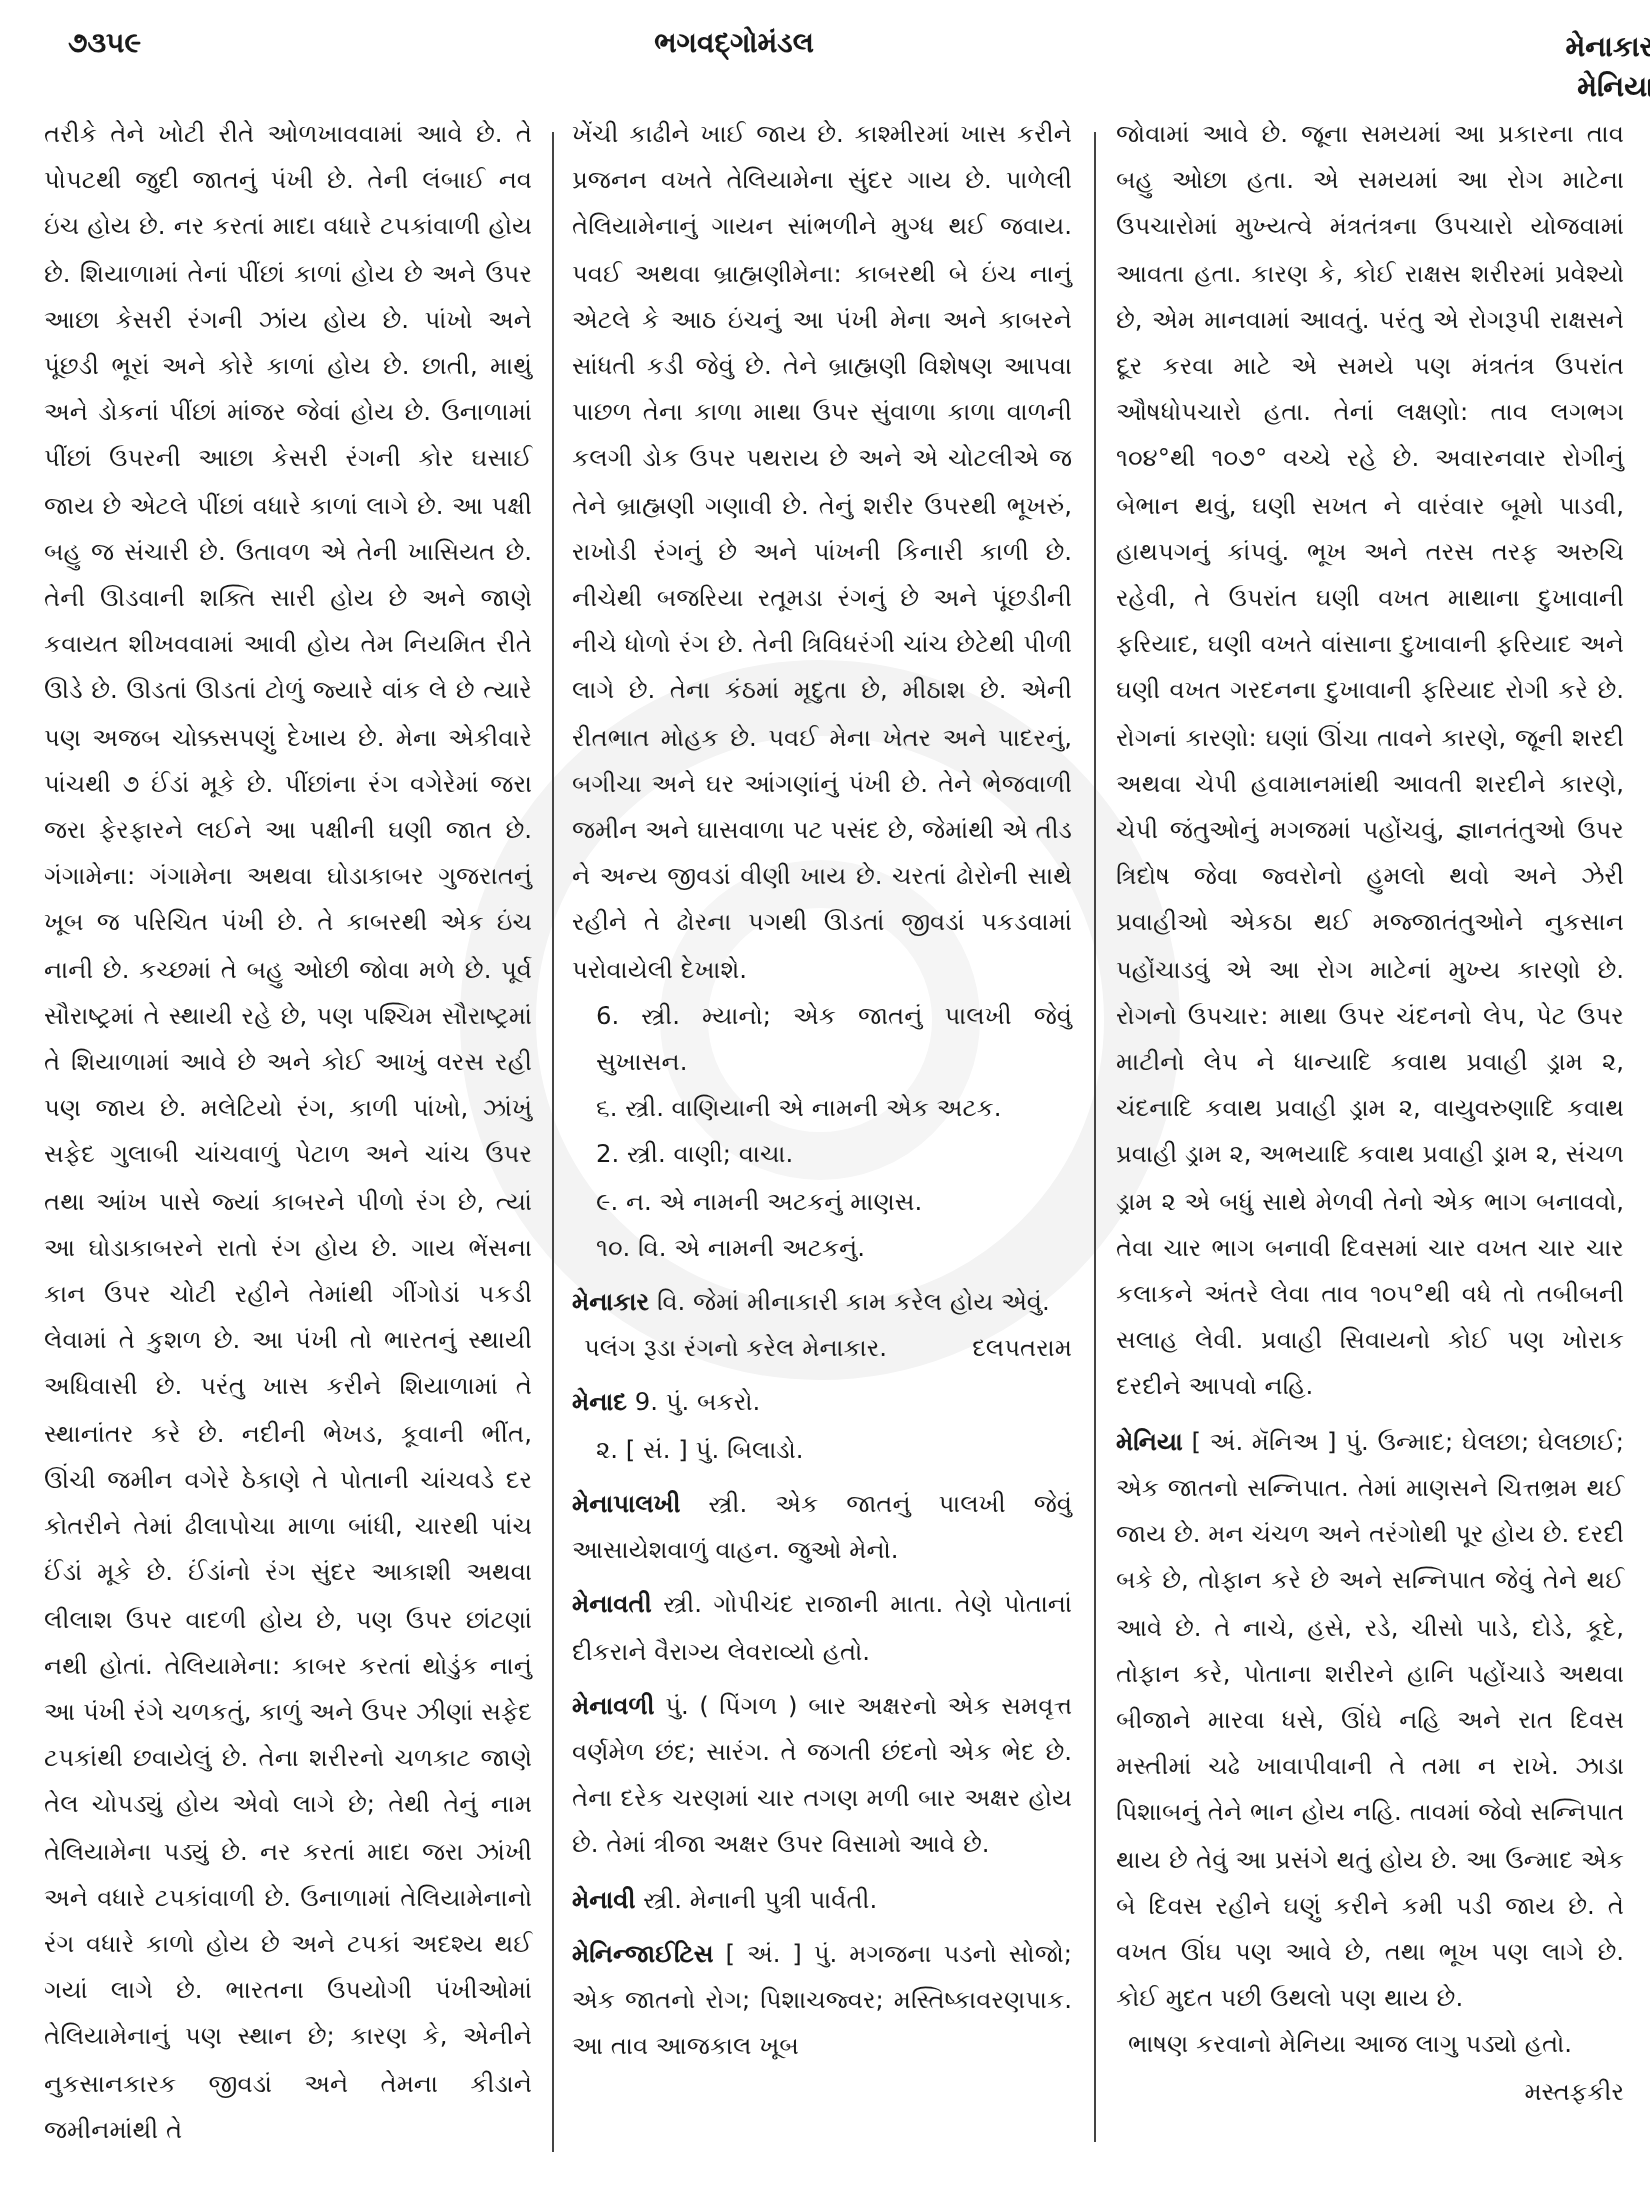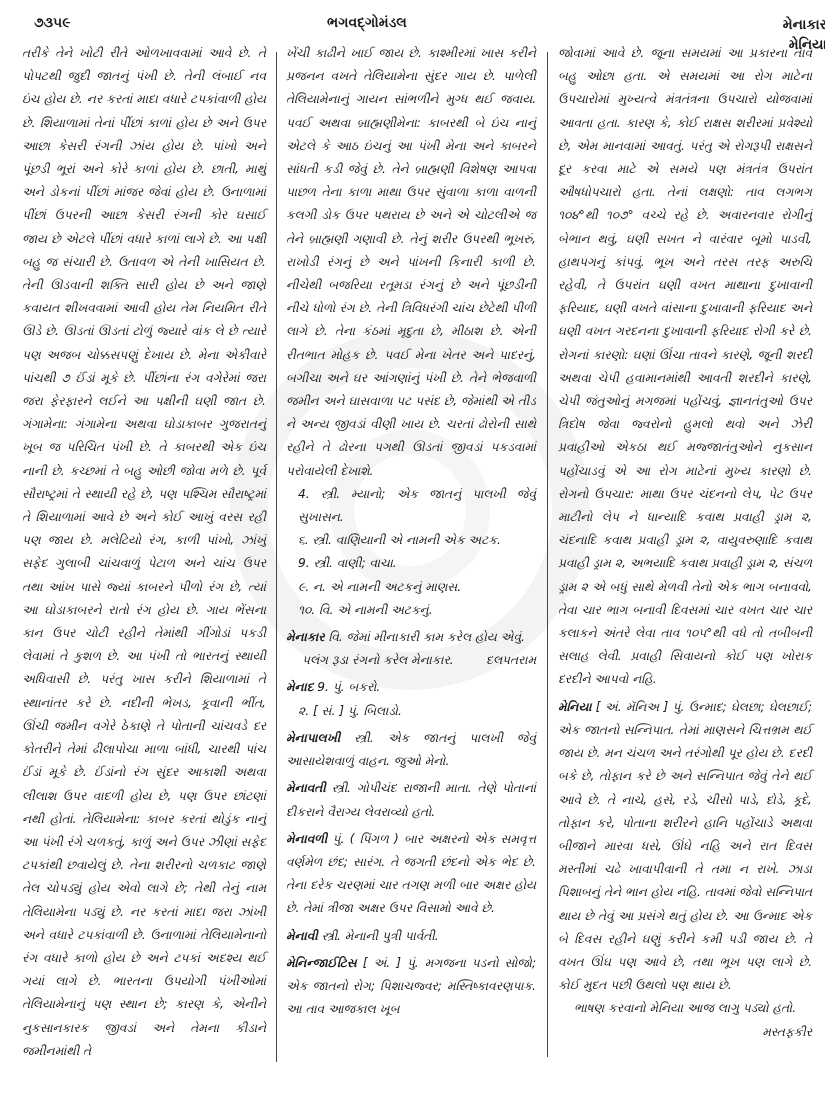--- a/index.html
+++ b/index.html
@@ -18,35 +18,35 @@
     position: absolute; left: 330px; top: 430px; width: 160px; height: 160px;
     border-radius: 50%; border: 24px solid #f5f5f5; box-sizing: border-box;
     pointer-events: none; z-index: 0;
   }
   .header {
     position: absolute; top: 8px; left: 14px; width: 825px; height: 44px; z-index: 1;
   }
   .page-num { position: absolute; left: 20px; top: 6px; font-size: 14px; font-weight: bold; }
   .book-title { position: absolute; left: 0; width: 706px; top: 6px; text-align: center; font-size: 14px; font-weight: bold; }
   .guide { position: absolute; right: 12px; top: 6px; text-align: right; font-size: 14px; font-weight: bold; line-height: 20px; }
-  .columns { position: absolute; top: 34px; left: 0; width: 714px; height: 1050px; z-index: 1; font-style: italic; }
+  .columns { position: absolute; top: 48px; left: 0; width: 714px; height: 1050px; z-index: 1; }
   .col {
     position: absolute; top: 0; font-size: 12.2px; line-height: 23.2px;
     text-align: justify; box-sizing: border-box;
   }
   .col1 { left: 22px; width: 244px; top: 8px; }
   .col2 { left: 286px; width: 250px; top: 8px; }
   .col3 { left: 558px; width: 254px; top: 8px; }
   .rule { position: absolute; top: 18px; width: 1px; background: #444; }
   .rule1 { left: 276px; height: 1010px; }
   .rule2 { left: 547px; height: 1005px; }
   .para { margin: 0; }
   .entry { margin: 4px 0 0 0; text-indent: 0; }
   .sub { margin: 0 0 0 12px; }
-  .quote { margin: 0 0 0 16px; }
+  .quote { margin: 0 0 0 6px; }
   .quote .author { float: right; }
   .hw { font-weight: bold; }
 </style>
 </head>
 <body>
 
 <div class="watermark"></div>
 <div class="watermark2"></div>
 
 <div class="header">
@@ -61,23 +61,23 @@
 <div class="columns">
   <div class="rule rule1"></div>
   <div class="rule rule2"></div>
 
   <div class="col col1">
     <p class="para">તરીકે તેને ખોટી રીતે ઓળખાવવામાં આવે છે. તે પોપટથી જુદી જાતનું પંખી છે. તેની લંબાઈ નવ ઇંચ હોય છે. નર કરતાં માદા વધારે ટપકાંવાળી હોય છે. શિયાળામાં તેનાં પીંછાં કાળાં હોય છે અને ઉપર આછા કેસરી રંગની ઝાંય હોય છે. પાંખો અને પૂંછડી ભૂરાં અને કોરે કાળાં હોય છે. છાતી, માથું અને ડોકનાં પીંછાં માંજર જેવાં હોય છે. ઉનાળામાં પીંછાં ઉપરની આછા કેસરી રંગની કોર ઘસાઈ જાય છે એટલે પીંછાં વધારે કાળાં લાગે છે. આ પક્ષી બહુ જ સંચારી છે. ઉતાવળ એ તેની ખાસિયત છે. તેની ઊડવાની શક્તિ સારી હોય છે અને જાણે કવાયત શીખવવામાં આવી હોય તેમ નિયમિત રીતે ઊડે છે. ઊડતાં ઊડતાં ટોળું જ્યારે વાંક લે છે ત્યારે પણ અજબ ચોક્કસપણું દેખાય છે. મેના એકીવારે પાંચથી ૭ ઈંડાં મૂકે છે. પીંછાંના રંગ વગેરેમાં જરા જરા ફેરફારને લઈને આ પક્ષીની ઘણી જાત છે. ગંગામેના: ગંગામેના અથવા ઘોડાકાબર ગુજરાતનું ખૂબ જ પરિચિત પંખી છે. તે કાબરથી એક ઇંચ નાની છે. કચ્છમાં તે બહુ ઓછી જોવા મળે છે. પૂર્વ સૌરાષ્ટ્રમાં તે સ્થાયી રહે છે, પણ પશ્ચિમ સૌરાષ્ટ્રમાં તે શિયાળામાં આવે છે અને કોઈ આખું વરસ રહી પણ જાય છે. મલેટિયો રંગ, કાળી પાંખો, ઝાંખું સફેદ ગુલાબી ચાંચવાળું પેટાળ અને ચાંચ ઉપર તથા આંખ પાસે જ્યાં કાબરને પીળો રંગ છે, ત્યાં આ ઘોડાકાબરને રાતો રંગ હોય છે. ગાય ભેંસના કાન ઉપર ચોટી રહીને તેમાંથી ગીંગોડાં પકડી લેવામાં તે કુશળ છે. આ પંખી તો ભારતનું સ્થાયી અધિવાસી છે. પરંતુ ખાસ કરીને શિયાળામાં તે સ્થાનાંતર કરે છે. નદીની ભેખડ, કૂવાની ભીંત, ઊંચી જમીન વગેરે ઠેકાણે તે પોતાની ચાંચવડે દર કોતરીને તેમાં ઢીલાપોચા માળા બાંધી, ચારથી પાંચ ઈંડાં મૂકે છે. ઈંડાંનો રંગ સુંદર આકાશી અથવા લીલાશ ઉપર વાદળી હોય છે, પણ ઉપર છાંટણાં નથી હોતાં. તેલિયામેના: કાબર કરતાં થોડુંક નાનું આ પંખી રંગે ચળકતું, કાળું અને ઉપર ઝીણાં સફેદ ટપકાંથી છવાયેલું છે. તેના શરીરનો ચળકાટ જાણે તેલ ચોપડ્યું હોય એવો લાગે છે; તેથી તેનું નામ તેલિયામેના પડ્યું છે. નર કરતાં માદા જરા ઝાંખી અને વધારે ટપકાંવાળી છે. ઉનાળામાં તેલિયામેનાનો રંગ વધારે કાળો હોય છે અને ટપકાં અદશ્ય થઈ ગયાં લાગે છે. ભારતના ઉપયોગી પંખીઓમાં તેલિયામેનાનું પણ સ્થાન છે; કારણ કે, એનીને નુકસાનકારક જીવડાં અને તેમના કીડાને જમીનમાંથી તે</p>
   </div>
 
   <div class="col col2">
     <p class="para">ખેંચી કાઢીને ખાઈ જાય છે. કાશ્મીરમાં ખાસ કરીને પ્રજનન વખતે તેલિયામેના સુંદર ગાય છે. પાળેલી તેલિયામેનાનું ગાયન સાંભળીને મુગ્ધ થઈ જવાય. પવઈ અથવા બ્રાહ્મણીમેના: કાબરથી બે ઇંચ નાનું એટલે કે આઠ ઇંચનું આ પંખી મેના અને કાબરને સાંધતી કડી જેવું છે. તેને બ્રાહ્મણી વિશેષણ આપવા પાછળ તેના કાળા માથા ઉપર સુંવાળા કાળા વાળની કલગી ડોક ઉપર પથરાય છે અને એ ચોટલીએ જ તેને બ્રાહ્મણી ગણાવી છે. તેનું શરીર ઉપરથી ભૂખરું, રાખોડી રંગનું છે અને પાંખની કિનારી કાળી છે. નીચેથી બજરિયા રતૂમડા રંગનું છે અને પૂંછડીની નીચે ધોળો રંગ છે. તેની ત્રિવિધરંગી ચાંચ છેટેથી પીળી લાગે છે. તેના કંઠમાં મૃદુતા છે, મીઠાશ છે. એની રીતભાત મોહક છે. પવઈ મેના ખેતર અને પાદરનું, બગીચા અને ઘર આંગણાંનું પંખી છે. તેને ભેજવાળી જમીન અને ઘાસવાળા પટ પસંદ છે, જેમાંથી એ તીડ ને અન્ય જીવડાં વીણી ખાય છે. ચરતાં ઢોરોની સાથે રહીને તે ઢોરના પગથી ઊડતાં જીવડાં પકડવામાં પરોવાયેલી દેખાશે.</p>
-    <p class="sub">4. સ્ત્રી. મ્યાનો; એક જાતનું પાલખી જેવું સુખાસન.</p>
+    <p class="sub">6. સ્ત્રી. મ્યાનો; એક જાતનું પાલખી જેવું સુખાસન.</p>
     <p class="sub">૬. સ્ત્રી. વાણિયાની એ નામની એક અટક.</p>
-    <p class="sub">9. સ્ત્રી. વાણી; વાચા.</p>
+    <p class="sub">2. સ્ત્રી. વાણી; વાચા.</p>
     <p class="sub">૯. ન. એ નામની અટકનું માણસ.</p>
     <p class="sub">૧૦. વિ. એ નામની અટકનું.</p>
 
     <p class="entry">
       <span class="hw">મેનાકાર</span>
       <span>વિ. જેમાં મીનાકારી કામ કરેલ હોય એવું.</span>
     </p>
     <p class="quote">
       <span>પલંગ રૂડા રંગનો કરેલ મેનાકાર.</span>
       <span class="author">દલપતરામ</span>

